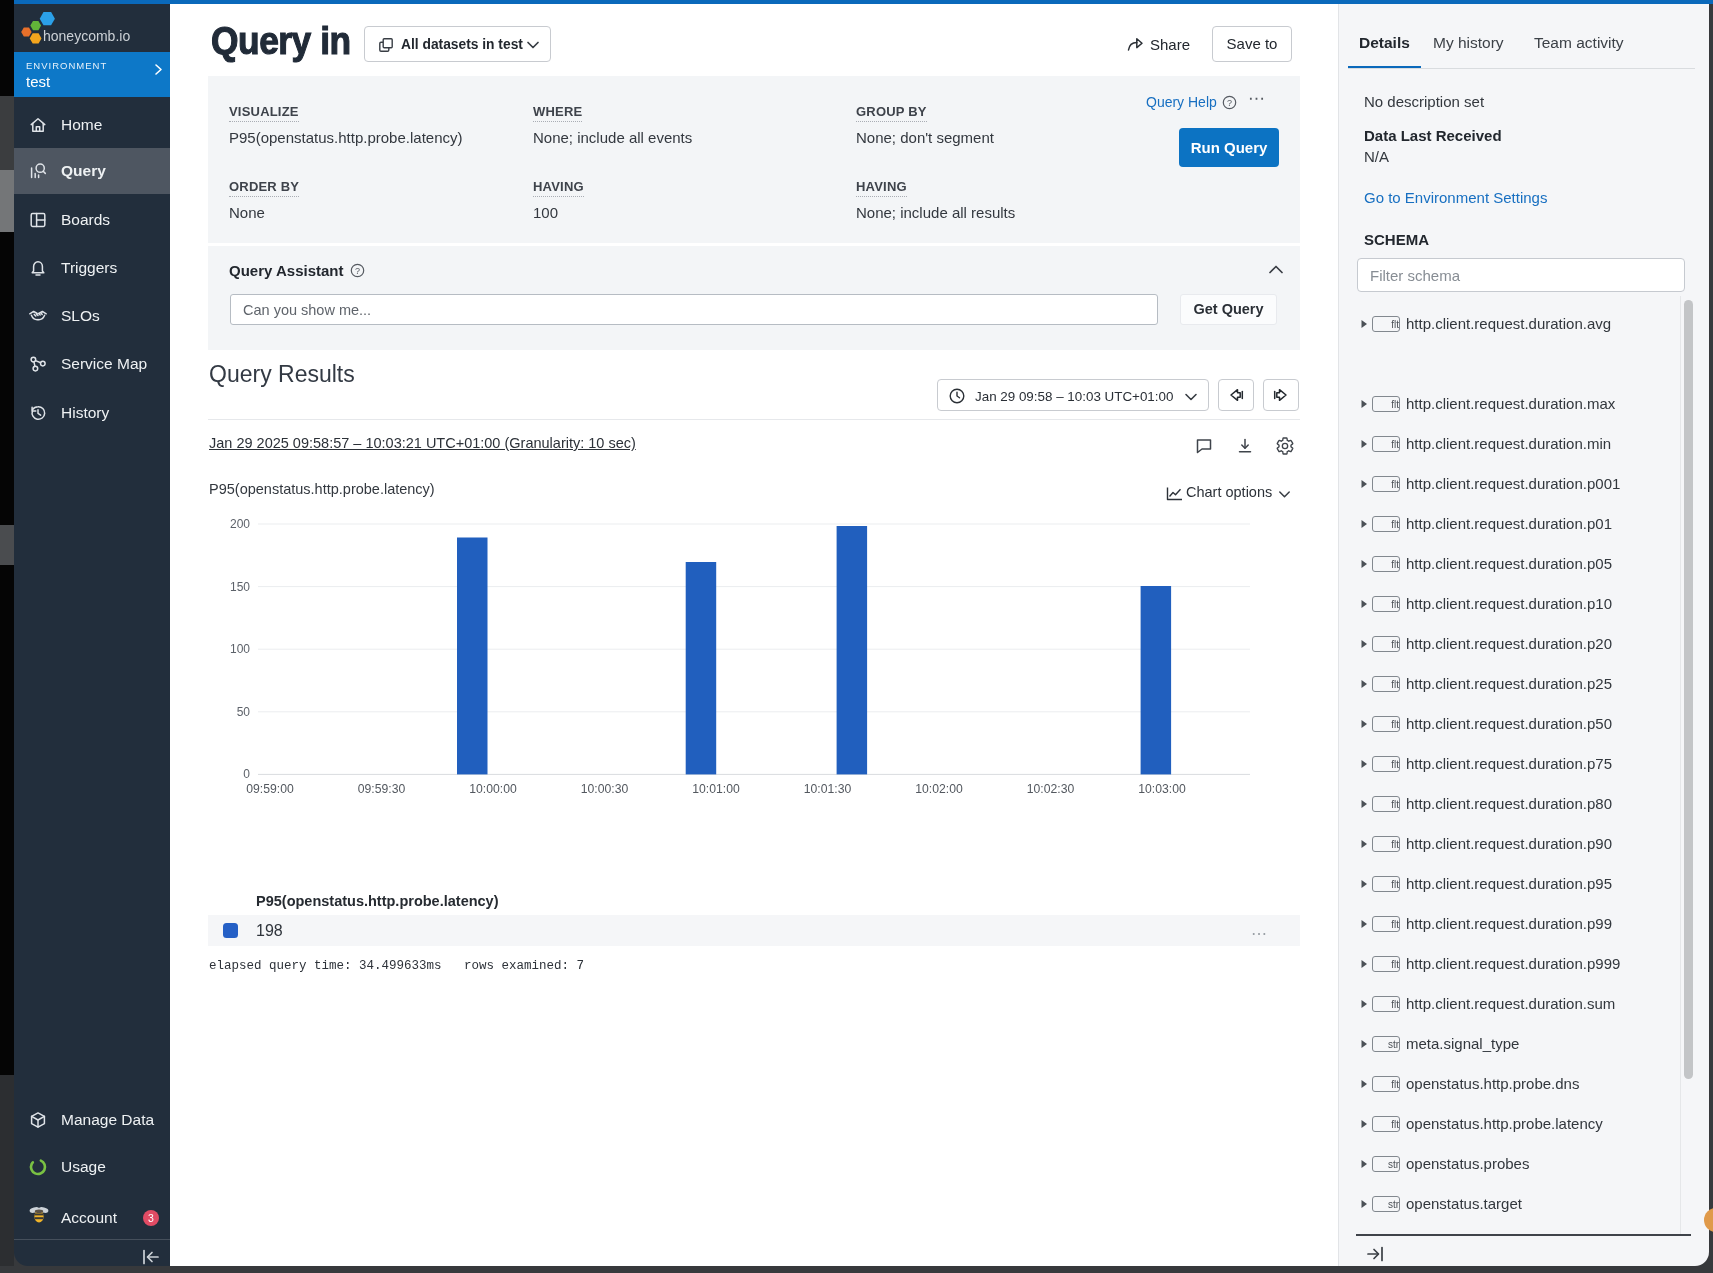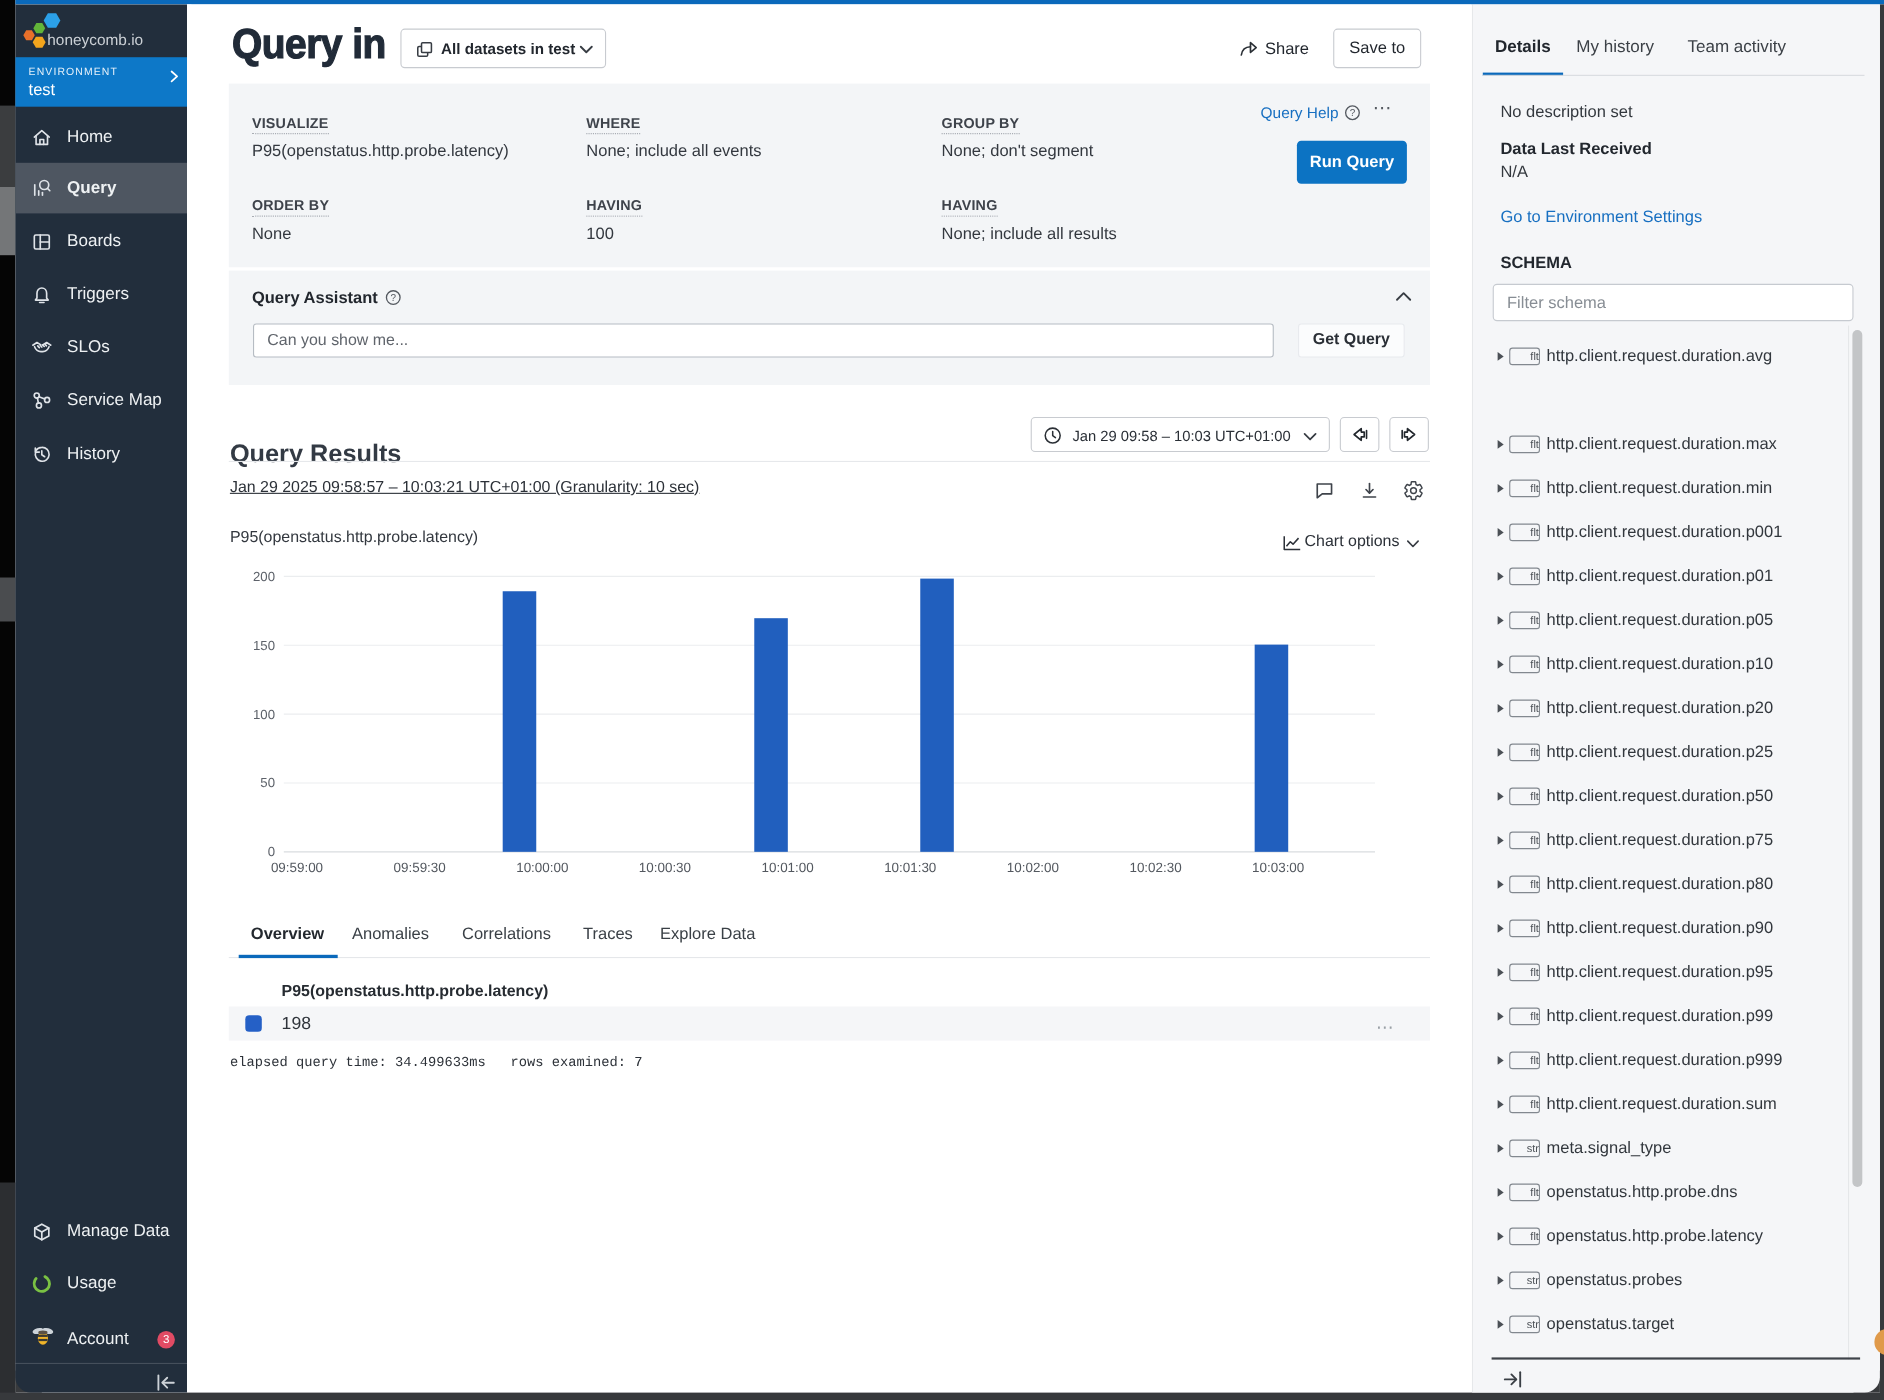--- a/index.html
+++ b/index.html
@@ -52,21 +52,21 @@
 #qhelp { position:absolute; left:938px; top:18px; font-size:14px; color:#176fc1; }
 #qdots { position:absolute; left:1040px; top:12px; font-size:17px; color:#555a61; letter-spacing:2px; }
 #runquery { position:absolute; left:971px; top:52px; width:100px; height:39px; background:#0c73c3; border-radius:4px;
   color:#fff; font-size:15px; font-weight:700; text-align:center; line-height:39px; }
 #qapanel { top:242px; height:104px; }
 #qatitle { position:absolute; left:21px; top:16px; font-size:15px; font-weight:700; color:#22272e; }
 #qainput { position:absolute; left:22px; top:48px; width:928px; height:31px; background:#fff; border:1px solid #b6bcc3; border-radius:3px;padding-left:35px; }
 #qainput span { position:absolute; left:12px; top:7px; font-size:14.5px; color:#5f646b; }
 #getquery { position:absolute; left:972px; top:48px; width:97px; height:31px; background:#fbfcfd; border:1px solid #e8eaee; border-radius:3px;
   font-size:14.5px; font-weight:600; color:#2a2f36; text-align:center; line-height:29px; }
-#qrtitle { position:absolute; left:39px; top:395px; font-size:23px; font-weight:700; color:#333a44; }
+#qrtitle { position:absolute; left:39px; top:357px; font-size:23px; font-weight:400; color:#333a44; }
 #datepick { position:absolute; left:767px; top:375px; width:272px; height:32px; border:1px solid #c8cbd0; border-radius:4px; }
 #datepick .lbl { position:absolute; left:37px; top:9px; font-size:13.4px; color:#2a2f36; white-space:nowrap; }
 .navbtn { position:absolute; top:375px; width:36px; height:32px; border:1px solid #c8cbd0; border-radius:4px; }
 #hdrsep { position:absolute; left:38px; top:415px; width:1092px; height:1px; background:#e6e8eb; }
 #metaline { position:absolute; left:39px; top:431px; font-size:14.5px; color:#2c3138;text-decoration:underline; }
 #serieslabel { position:absolute; left:39px; top:477px; font-size:14.5px; color:#33383f; }
 #chartopts { position:absolute; left:1016px; top:480px; font-size:14.5px; color:#2c3138; }
 #tabs { position:absolute; left:38px; top:832px; width:1092px; height:35px; border-bottom:1px solid #e5e7ea; }
 .tab { position:absolute; top:5px; font-size:15px; color:#3a4046; }
 .tabactive { font-weight:700; color:#23282e; }
@@ -322,28 +322,20 @@
       <text x="619.5" y="323" text-anchor="middle" font-size="12.2" fill="#53585f">10:01:30</text>
       <text x="731.0" y="323" text-anchor="middle" font-size="12.2" fill="#53585f">10:02:00</text>
       <text x="842.5" y="323" text-anchor="middle" font-size="12.2" fill="#53585f">10:02:30</text>
       <text x="954.0" y="323" text-anchor="middle" font-size="12.2" fill="#53585f">10:03:00</text>
     <rect x="249.0" y="67.5" width="30.5" height="236.9" fill="#215fbe"></rect>
       <rect x="477.7" y="92.0" width="30.5" height="212.4" fill="#215fbe"></rect>
       <rect x="628.6" y="56.0" width="30.5" height="248.4" fill="#215fbe"></rect>
       <rect x="932.6" y="116.0" width="30.5" height="188.4" fill="#215fbe"></rect>
   </svg>
 
-  <div id="tabs">
-    <div class="tab tabactive" style="left:20px">Overview</div>
-    <div class="tab" style="left:112px">Anomalies</div>
-    <div class="tab" style="left:212px">Correlations</div>
-    <div class="tab" style="left:322px">Traces</div>
-    <div class="tab" style="left:392px">Explore Data</div>
-    <div id="tabline"></div>
-  </div>
   <div id="thead">P95(openstatus.http.probe.latency)</div>
   <div id="trow">
       <div id="legendsq"></div>
       <div class="val">198</div>
     </div>
   <div id="trowdots">⋯</div>
   <div id="monoline">elapsed query time: 34.499633ms   rows examined: 7</div>
 </div>
 
 <div id="rpanel">

